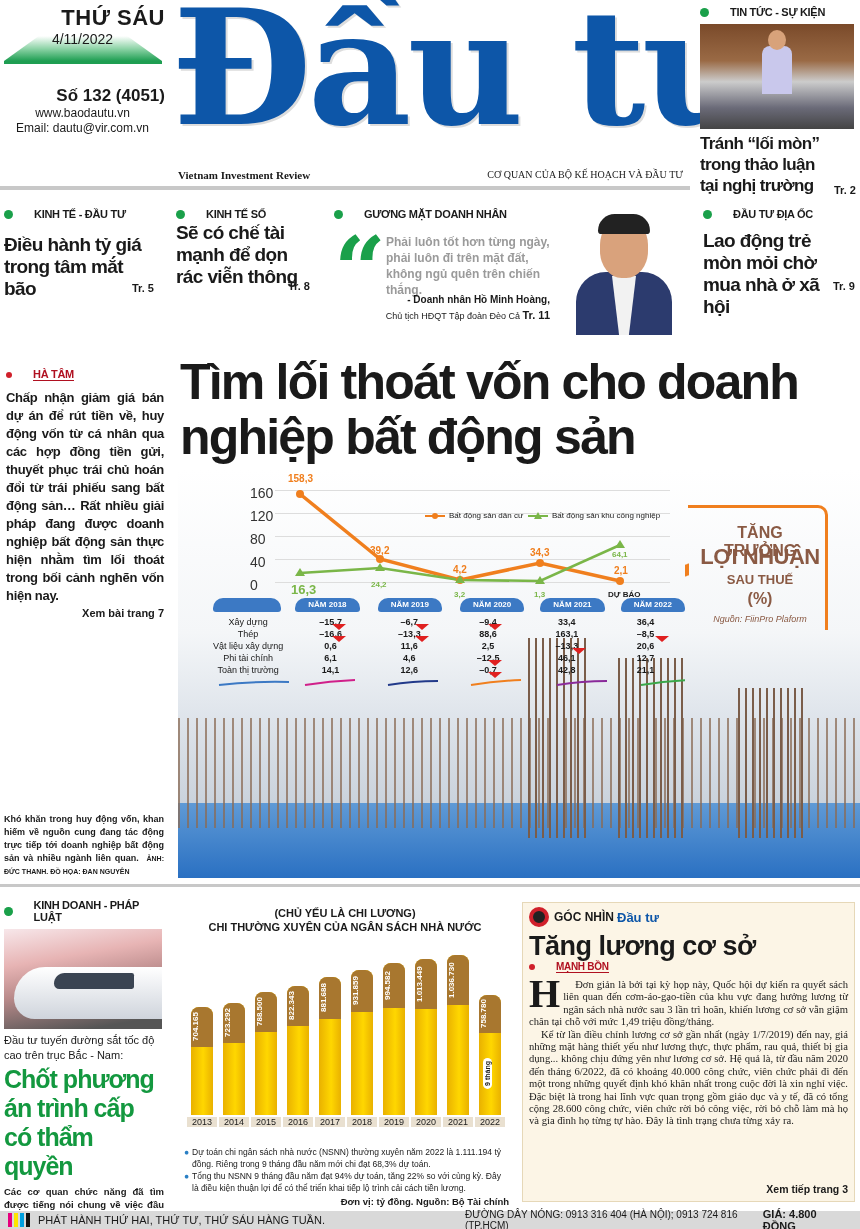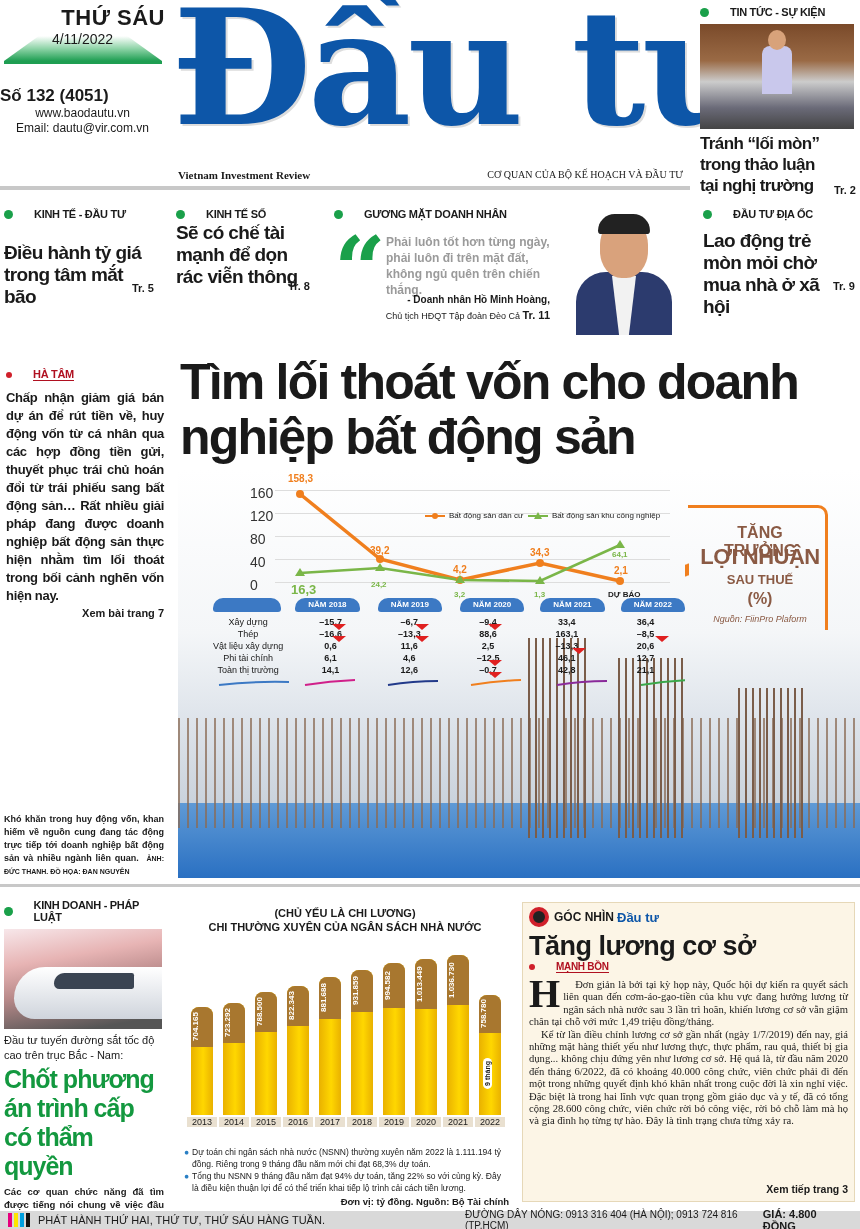--- a/index.html
+++ b/index.html
@@ -23,21 +23,21 @@
 .yr{position:absolute;font-size:9px;width:30px;text-align:center;background:#e9e0d0}
 </style>
 </head>
 <body>
 
 <div class="abs" style="left:0;top:0;width:170px;height:185px">
   <div style="position:absolute;left:0;width:165px;top:5px;text-align:right;font-weight:900;font-size:22px;letter-spacing:0.5px">THỨ SÁU</div>
   <div style="position:absolute;left:4px;top:36px;width:158px;height:25px;background:linear-gradient(180deg,#fff 0%,#8fd4a8 50%,#1e9e52 100%);clip-path:polygon(22% 0,78% 0,100% 100%,0 100%)"></div>
   <div style="position:absolute;left:0;width:165px;top:31px;text-align:center;font-size:14px">4/11/2022</div>
   <div style="position:absolute;left:4px;top:61px;width:158px;height:3px;background:#1e9e52"></div>
-  <div style="position:absolute;left:0;width:165px;top:86px;text-align:left;font-weight:bold;font-size:17px">Số 132 (4051)</div>
+  <div style="position:absolute;left:0;width:165px;top:86px;text-align:right;font-weight:bold;font-size:17px">Số 132 (4051)</div>
   <div style="position:absolute;left:0;width:165px;top:106px;text-align:center;font-size:12px">www.baodautu.vn</div>
   <div style="position:absolute;left:0;width:165px;top:121px;text-align:center;font-size:12px">Email: dautu@vir.com.vn</div>
 </div>
 
 <div class="abs" style="left:172px;top:0;width:515px;height:185px">
   <div style="position:absolute;left:0;top:-32px;width:515px;font-family:'DejaVu Serif',serif;font-weight:bold;font-size:160px;line-height:200px;color:#0d56a8;letter-spacing:-4px;text-shadow:2px 2px 0 #ddd;white-space:nowrap">Đầu tư</div>
   <div style="position:absolute;left:6px;top:169px;font-family:'Liberation Serif',serif;font-weight:bold;font-size:11px">Vietnam Investment Review</div>
   <div style="position:absolute;right:4px;top:169px;font-family:'Liberation Serif',serif;font-size:10px">CƠ QUAN CỦA BỘ KẾ HOẠCH VÀ ĐẦU TƯ</div>
 </div>
 <div class="abs gbar" style="left:0;top:186px;width:690px"></div>
@@ -53,21 +53,21 @@
   </div>
   <div class="hl" style="font-size:17px;line-height:21px;margin-top:4px;width:130px">Tránh “lối mòn” trong thảo luận tại nghị trường</div>
   <div class="tr" style="bottom:0">Tr. 2</div>
 </div>
 
 <div class="abs" style="left:4px;top:208px;width:150px;height:90px">
   <div class="sec">
       <span class="dot"></span>
       <span>KINH TẾ - ĐẦU TƯ</span>
     </div>
-  <div class="hl" style="margin-top:22px">Điều hành tỷ giá trong tâm mắt bão</div>
+  <div class="hl" style="margin-top:14px">Điều hành tỷ giá trong tâm mắt bão</div>
   <div class="tr" style="bottom:4px">Tr. 5</div>
 </div>
 <div class="abs" style="left:176px;top:208px;width:134px;height:90px">
   <div class="sec">
       <span class="dot"></span>
       <span>KINH TẾ SỐ</span>
     </div>
   <div class="hl" style="margin-top:2px;width:128px">Sẽ có chế tài mạnh để dọn rác viễn thông</div>
   <div class="tr" style="bottom:6px">Tr. 8</div>
 </div>

